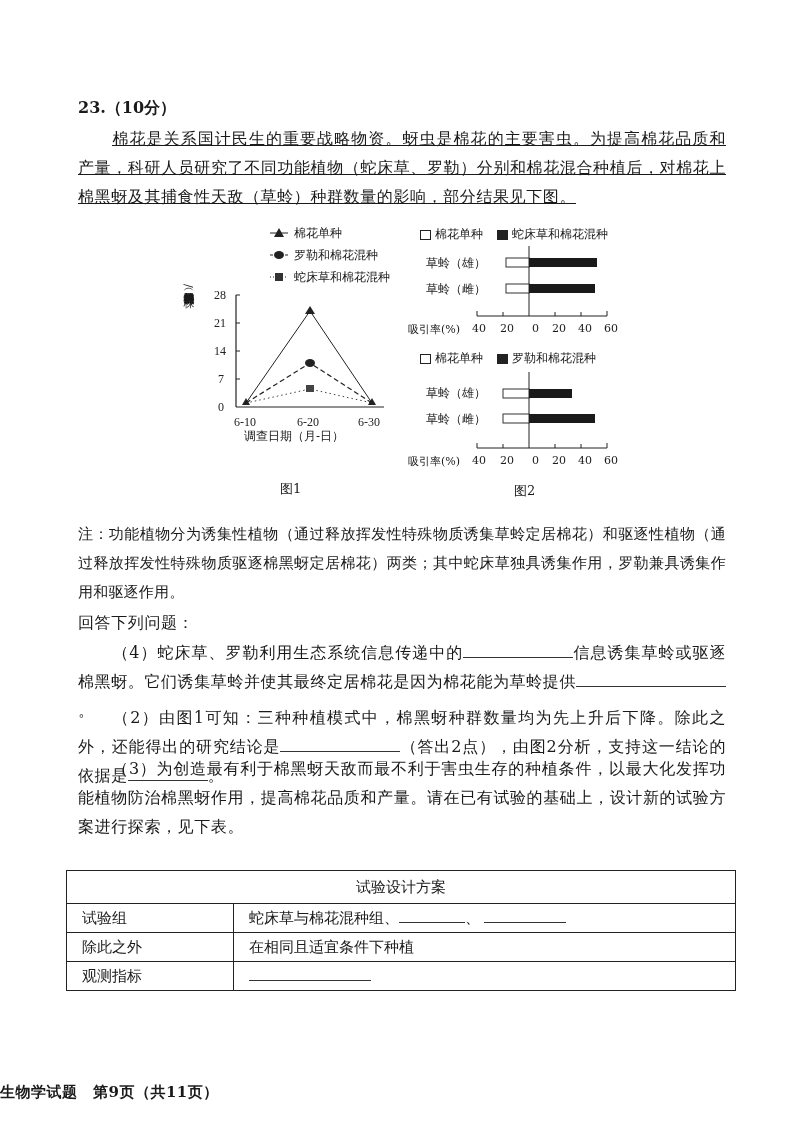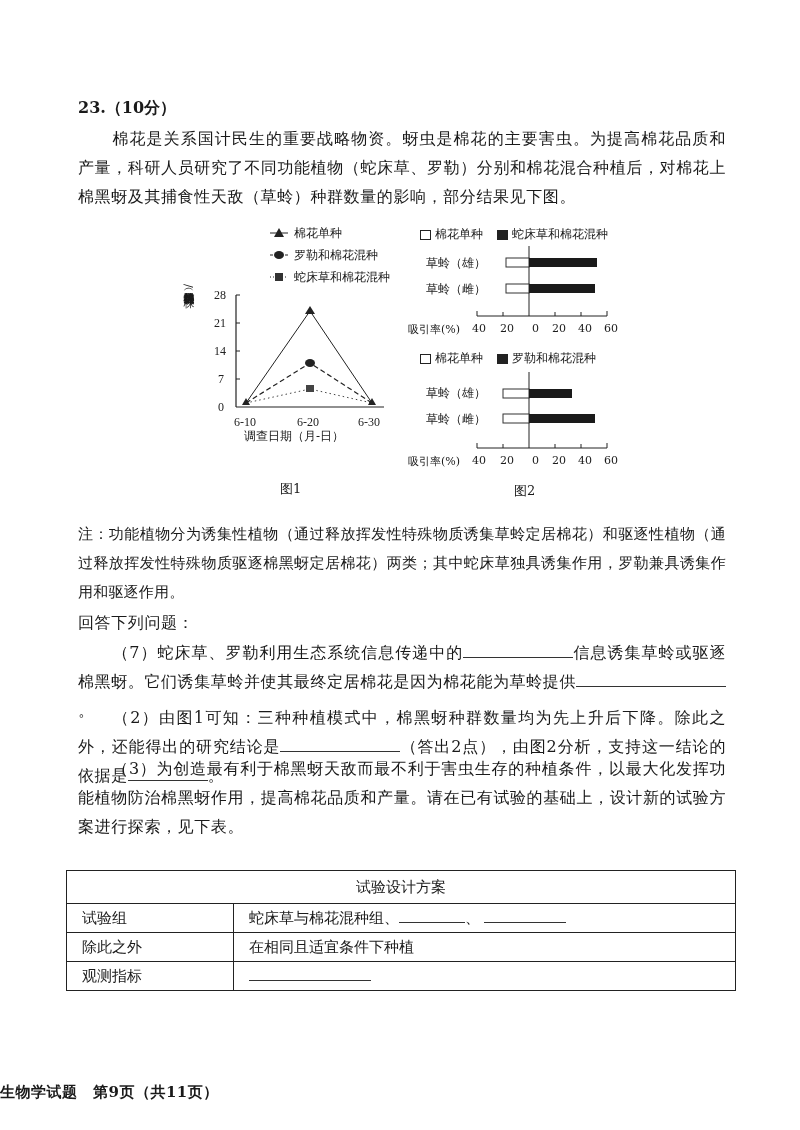--- a/index.html
+++ b/index.html
@@ -3,21 +3,21 @@
 <meta charset="utf-8">
 <style>
   html, body { margin: 0; padding: 0; background: #ffffff; }
   body { width: 800px; height: 1130px; position: relative; overflow: hidden;
          font-family: "DejaVu Serif", "Liberation Serif", serif; color: #1a1a1a; }
   .page { position: absolute; left: 0; top: 0; width: 800px; height: 1130px; border-radius: 24px; }
   .qnum { position: absolute; left: 78px; top: 98px; font-size: 16px; font-weight: bold; }
   .para { position: absolute; left: 78px; width: 648px; font-size: 16px; line-height: 29px;
           letter-spacing: 0.6px; text-align: justify; }
   .para .indent { display: inline-block; width: 34px; }
-  .intro { top: 124px; }
+  .intro { top: 124px; text-decoration: underline; }
   .note { top: 520px; font-size: 15px; line-height: 29px; letter-spacing: 0.2px; }
   .answer-lead { top: 608px; }
   .q1 { top: 638px; }
   .q2 { top: 703px; }
   .q3 { top: 754px; }
   .blank { display: inline-block; border-bottom: 1px solid #333; height: 14px; vertical-align: baseline; }
 
   
   .fig1 { position: absolute; left: 180px; top: 222px; width: 230px; height: 280px; }
   .legend1 { position: absolute; left: 90px; top: 0; font-size: 12px; line-height: 22px; }
@@ -179,21 +179,21 @@
       <span style="position:absolute;left:170px">40</span>
       <span style="position:absolute;left:196px">60</span>
     </div>
     <div class="fig-caption" style="left:114px;top:260px">图2</div>
   </div>
 
   <div class="para note">注：功能植物分为诱集性植物（通过释放挥发性特殊物质诱集草蛉定居棉花）和驱逐性植物（通过释放挥发性特殊物质驱逐棉黑蚜定居棉花）两类；其中蛇床草独具诱集作用，罗勒兼具诱集作用和驱逐作用。</div>
 
   <div class="para answer-lead">回答下列问题：</div>
 
-  <div class="para q1"><span class="indent"></span><span>（7）蛇床草、罗勒利用生态系统信息传递中的</span><span class="blank" style="width:110px"></span><span>信息诱集草蛉或驱逐棉黑蚜。它们诱集草蛉并使其最终定居棉花是因为棉花能为草蛉提供</span><span class="blank" style="width:150px"></span><span>。</span></div>
+  <div class="para q1"><span class="indent"></span><span>（4）蛇床草、罗勒利用生态系统信息传递中的</span><span class="blank" style="width:110px"></span><span>信息诱集草蛉或驱逐棉黑蚜。它们诱集草蛉并使其最终定居棉花是因为棉花能为草蛉提供</span><span class="blank" style="width:150px"></span><span>。</span></div>
 
   <div class="para q2"><span class="indent"></span><span>（2）由图1可知：三种种植模式中，棉黑蚜种群数量均为先上升后下降。除此之外，还能得出的研究结论是</span><span class="blank" style="width:120px"></span><span>（答出2点），由图2分析，支持这一结论的依据是</span><span class="blank" style="width:80px"></span><span>。</span></div>
 
   <div class="para q3"><span class="indent"></span><span>（3）为创造最有利于棉黑蚜天敌而最不利于害虫生存的种植条件，以最大化发挥功能植物防治棉黑蚜作用，提高棉花品质和产量。请在已有试验的基础上，设计新的试验方案进行探索，见下表。</span></div>
 
   <table class="tbl">
     <tbody>
         <tr>
       <td class="hdr" colspan="2">试验设计方案</td>
     </tr>

